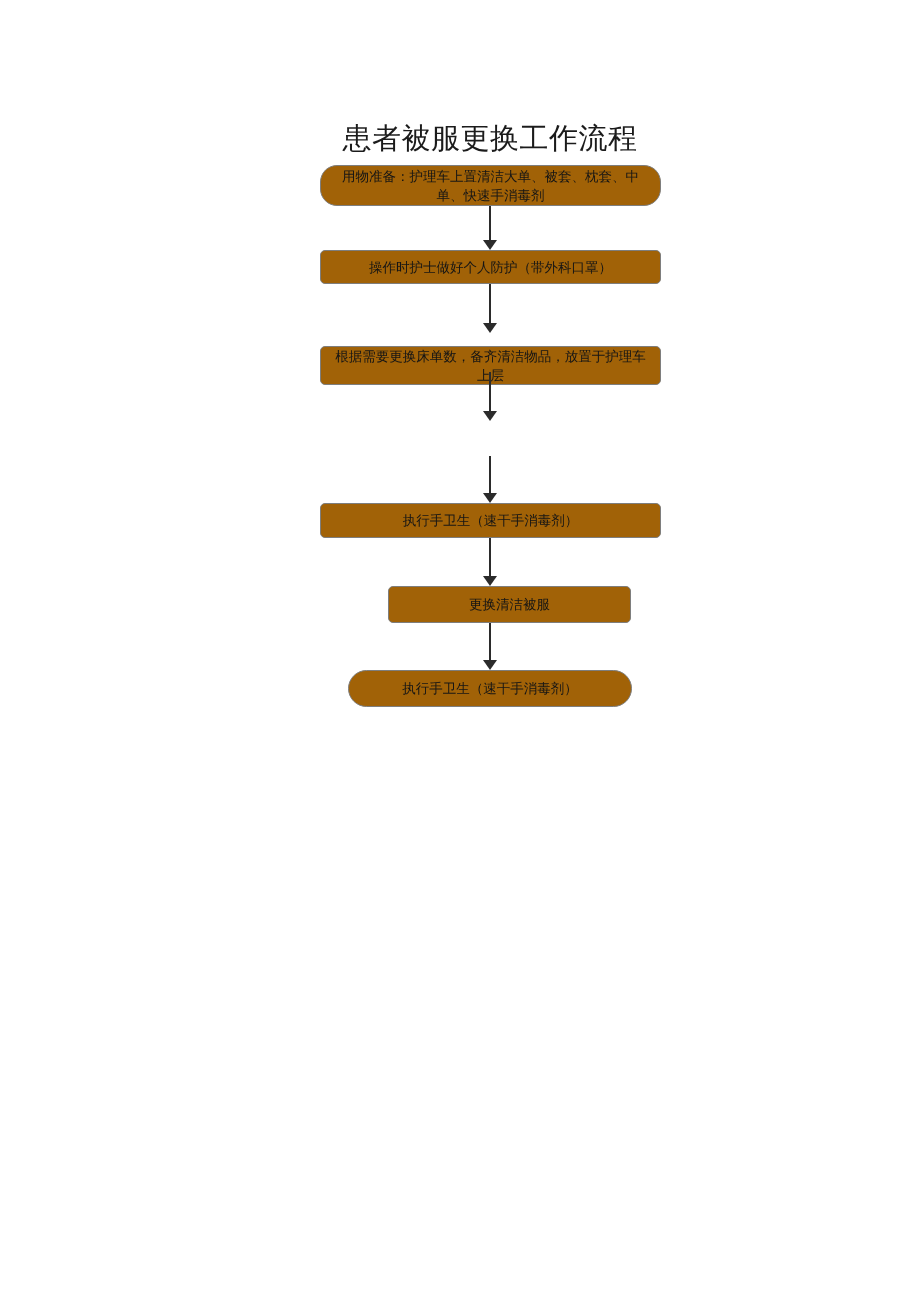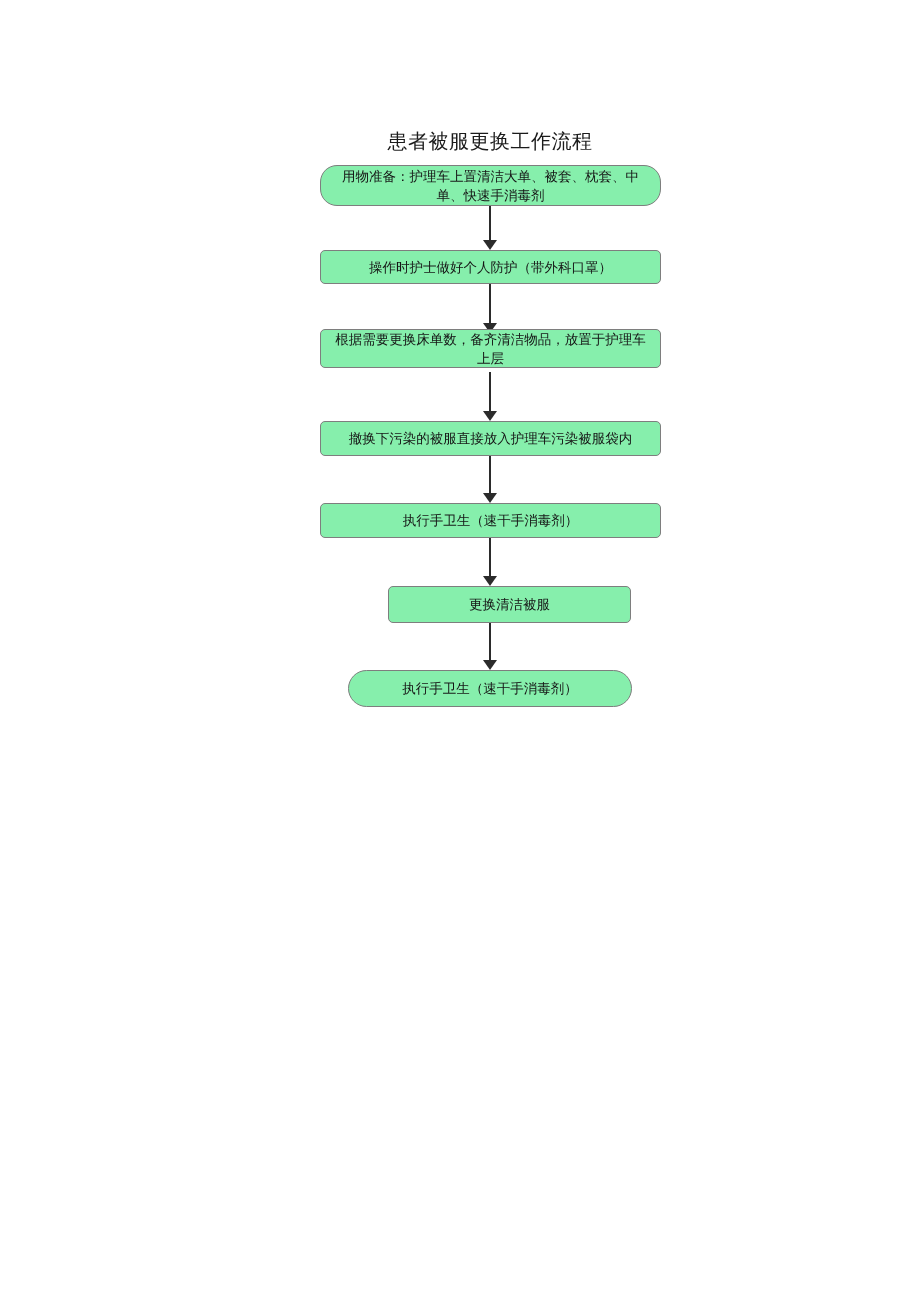--- a/index.html
+++ b/index.html
@@ -23,34 +23,34 @@
     height: 1301px;
   }
 
   
   .chart-title {
     position: absolute;
     left: 280px;
     top: 126px;
     width: 420px;
     text-align: center;
-    font-family: Liberation Serif, serif;
-    font-size: 20px;
+    font-family: Liberation Mono, monospace;
+    font-size: 29px;
     line-height: 30px;
     color: #1b1b1b;
     letter-spacing: 0.5px;
     white-space: nowrap;
   }
 
   
   .node {
     position: absolute;
     box-sizing: border-box;
     border: 1px solid #7e7e7e;
-    background: #86efac;
+    background: #a16207;
     color: #151515;
     font-family: "DejaVu Serif", "Liberation Serif", serif;
     font-size: 13.5px;
     line-height: 19px;
     display: flex;
     align-items: center;
     justify-content: flex-start;
     text-align: center;
     padding: 9px 12px;
   }
@@ -59,21 +59,21 @@
     width: 100%;
     white-space: pre-line;
   }
 
   .node.rounded   { border-radius: 5px; }
   .node.stadium   { border-radius: 999px; }
 
   
   #node-0 { left: 320px; top: 165px;  width: 341px; height: 41px; border-radius: 17px; }
   #node-1 { left: 320px; top: 250px;  width: 341px; height: 34px; }
-  #node-2 { left: 320px; top: 329px;  width: 341px; height: 39px; }
+  #node-2 { left: 320px; top: 346px;  width: 341px; height: 39px; }
   #node-3 { left: 320px; top: 421px;  width: 341px; height: 35px; }
   #node-4 { left: 320px; top: 503px;  width: 341px; height: 35px; }
   #node-5 { left: 388px; top: 586px;  width: 243px; height: 37px; }
   #node-6 { left: 348px; top: 670px;  width: 284px; height: 37px; }
 
   
   .connector {
     position: absolute;
     left: 489px;
     width: 2px;
@@ -125,23 +125,20 @@
   <div class="arrowhead" id="head-1"></div>
 
   <div class="node rounded" id="node-2">
     <span class="node-text">根据需要更换床单数，备齐清洁物品，放置于护理车
 上层</span>
   </div>
 
   <div class="connector" id="conn-2"></div>
   <div class="arrowhead" id="head-2"></div>
 
-  <div class="node rounded" id="node-3">
-    <span class="node-text">撤换下污染的被服直接放入护理车污染被服袋内</span>
-  </div>
 
   <div class="connector" id="conn-3"></div>
   <div class="arrowhead" id="head-3"></div>
 
   <div class="node rounded" id="node-4">
     <span class="node-text">执行手卫生（速干手消毒剂）</span>
   </div>
 
   <div class="connector" id="conn-4"></div>
   <div class="arrowhead" id="head-4"></div>

